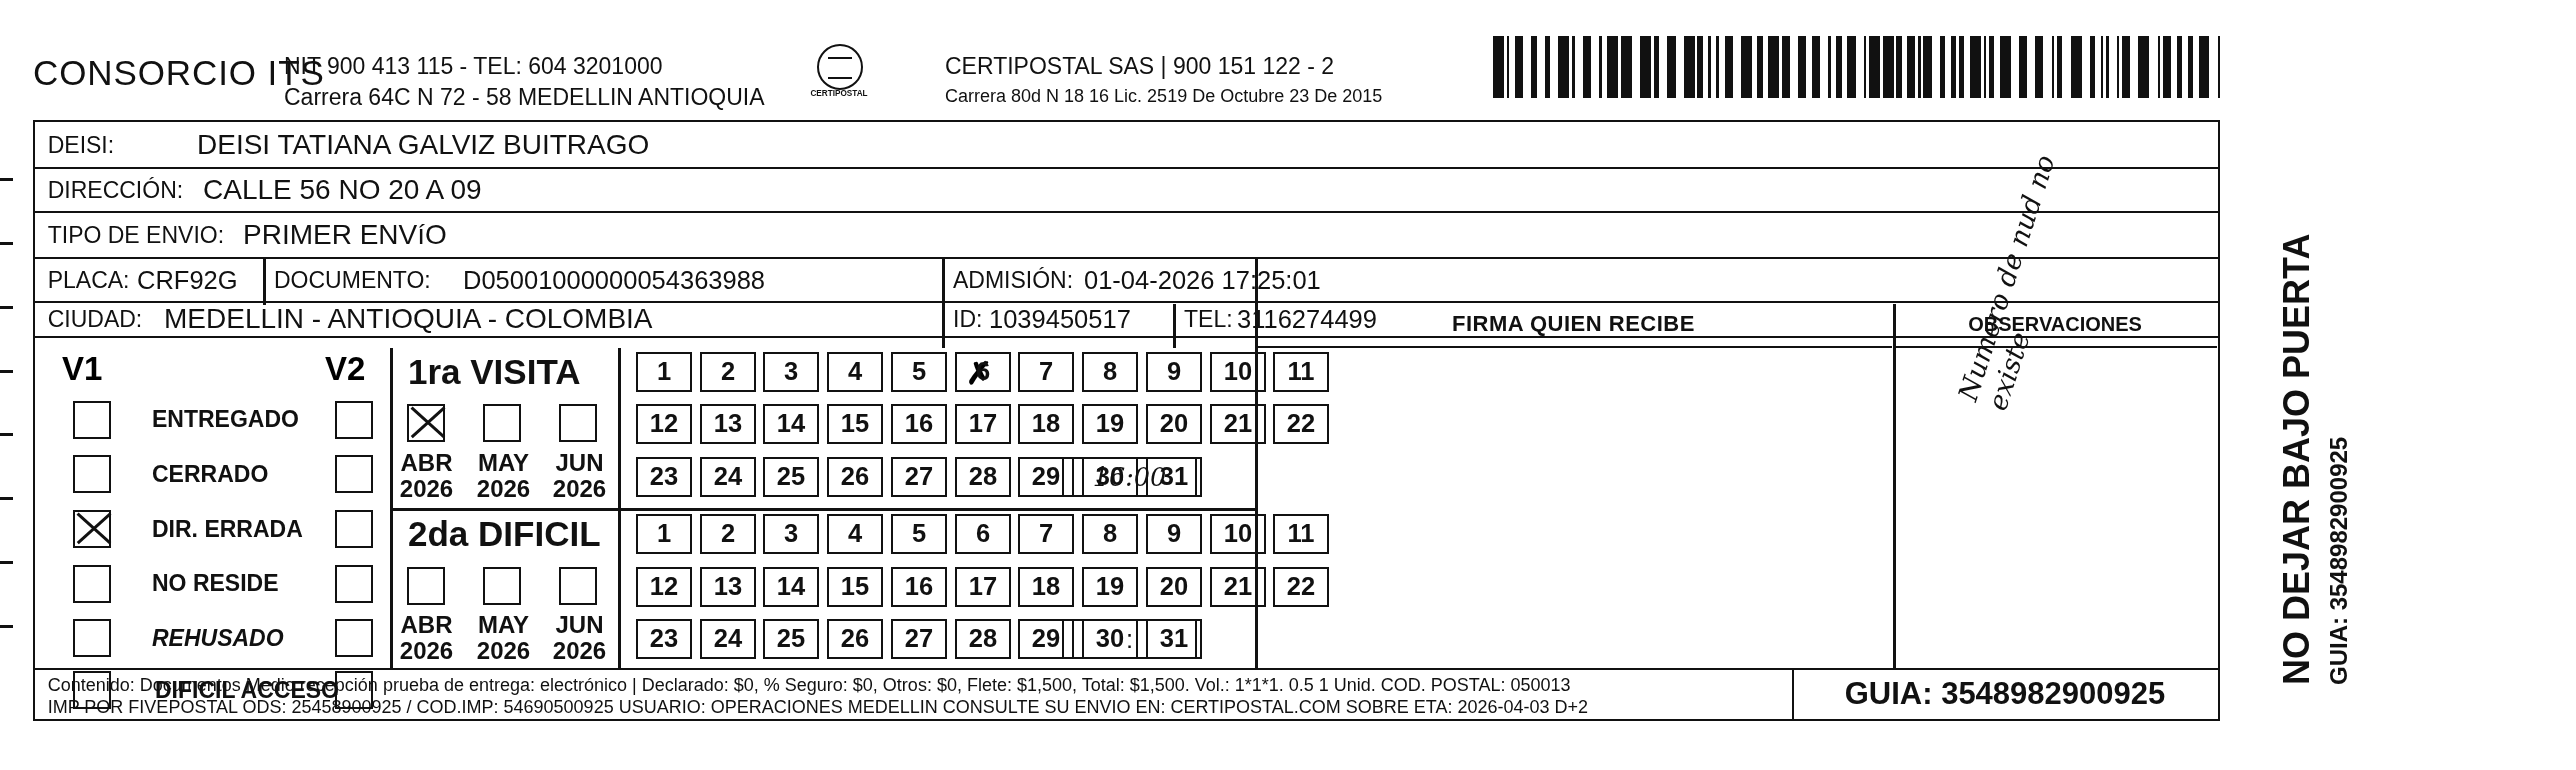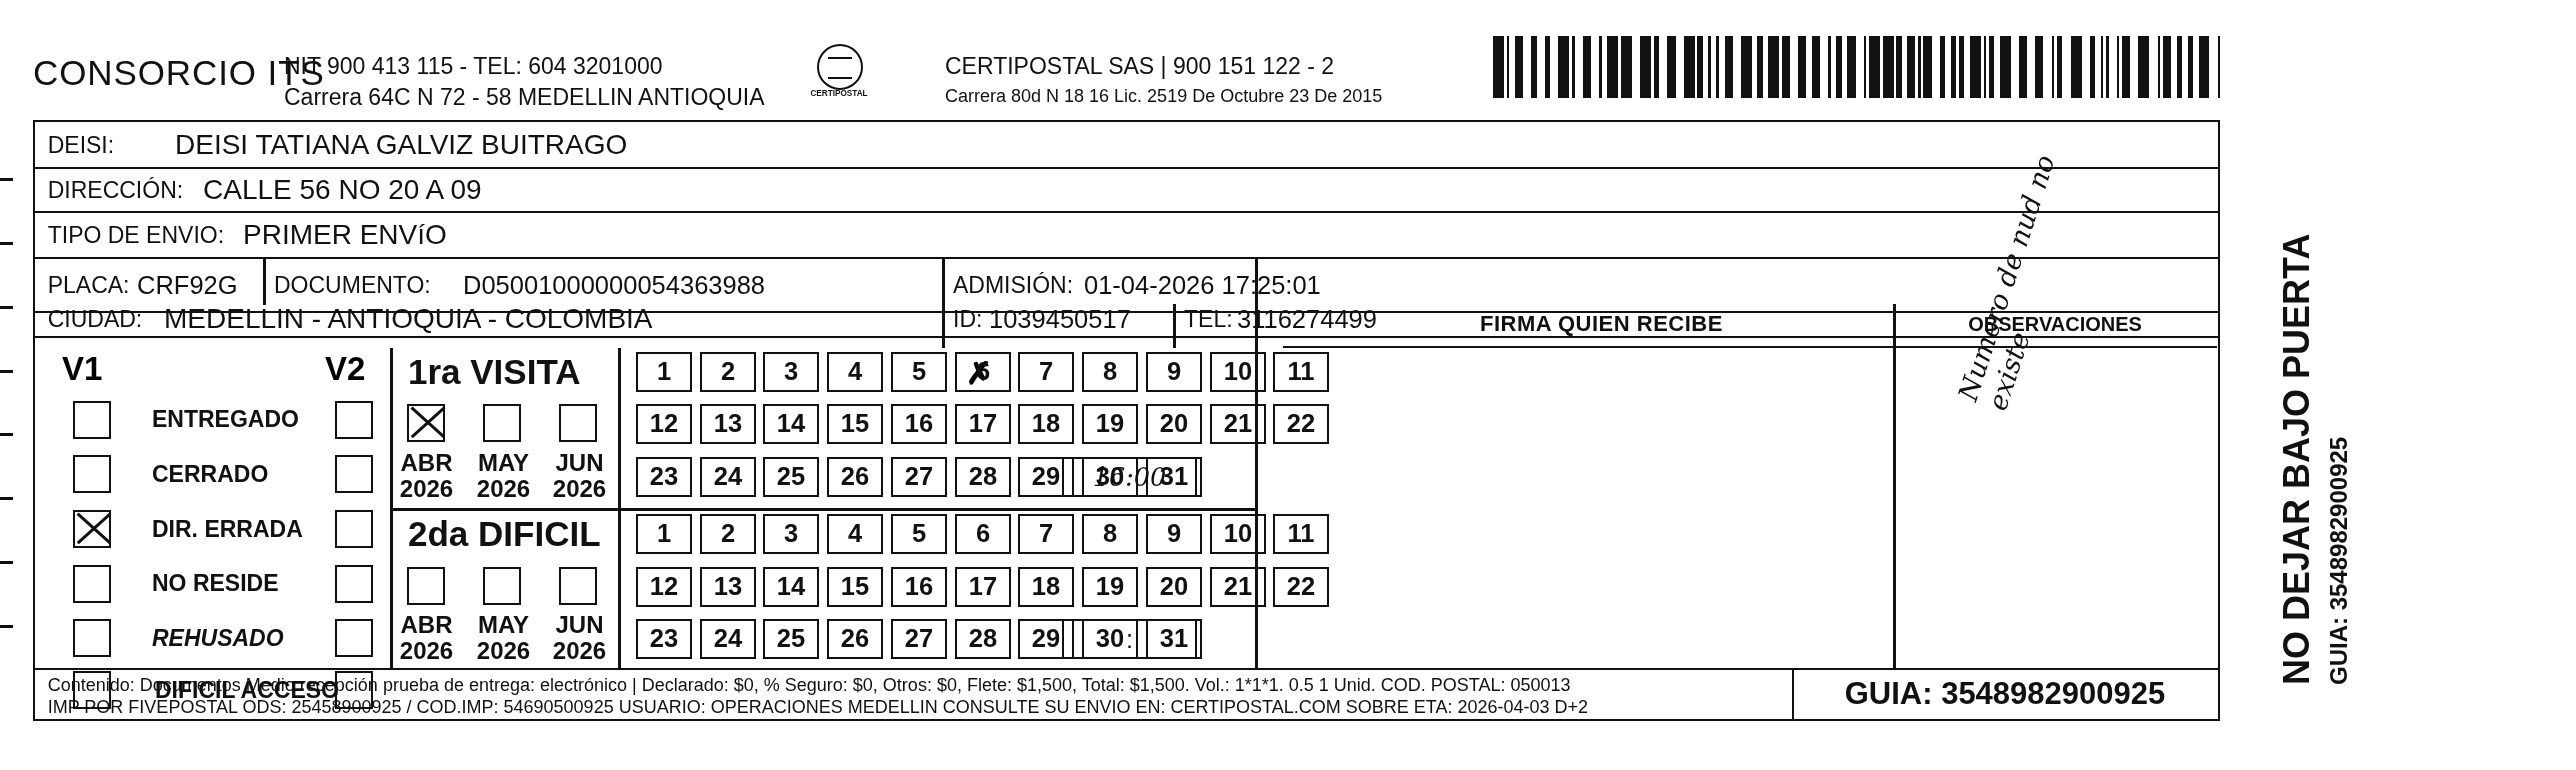--- a/index.html
+++ b/index.html
@@ -27,29 +27,29 @@
   .frame{position:absolute;left:33px;top:120px;width:2187px;height:601px;border:2.7px solid #111;box-sizing:border-box;}
 
   .row{position:absolute;left:0;box-sizing:border-box;border-bottom:2.7px solid #111;width:100%;}
   .lbl{font-size:23px;color:#111;}
   .val{font-size:28px;color:#111;}
   .vsm{font-size:25.5px;color:#111;}
 
   .r-nombre{top:0;height:47px;}
   .r-direccion{top:47px;height:44px;}
   .r-tipo{top:91px;height:46px;}
-  .r-placa{top:137px;height:54px;}
+  .r-placa{top:137px;height:44px;}
   .r-ciudad{top:180px;height:36px;}
 
   .cellpad{position:absolute;top:50%;transform:translateY(-50%);white-space:nowrap;}
 
   .vline{position:absolute;width:2.7px;background:#111;}
 
   
-  .firma-head{position:absolute;left:1248px;top:182px;width:637px;height:44px;border-bottom:2.7px solid #111;box-sizing:border-box;text-align:center;font-size:22px;font-weight:bold;color:#111;line-height:40px;letter-spacing:0.5px;}
+  .firma-head{position:absolute;left:1220px;top:182px;width:637px;height:44px;border-bottom:2.7px solid #111;box-sizing:border-box;text-align:center;font-size:22px;font-weight:bold;color:#111;line-height:40px;letter-spacing:0.5px;}
   .obs-head{position:absolute;left:1858px;top:182px;width:324px;height:44px;border-bottom:2.7px solid #111;box-sizing:border-box;text-align:center;font-size:20px;font-weight:bold;color:#111;line-height:40px;}
 
   
   .visitarea{position:absolute;left:0;top:226px;width:1220px;height:321px;}
   .v1{position:absolute;left:27px;top:1.8px;font-size:33px;font-weight:bold;}
   .v2{position:absolute;left:290px;top:1.8px;font-size:33px;font-weight:bold;}
 
   .cb{position:absolute;width:38px;height:38px;border:2.7px solid #111;box-sizing:border-box;}
   .cb.x:before,.cb.x:after{content:"";position:absolute;left:-2.7px;top:14.6px;width:44px;height:2.7px;background:#111;}
   .cb.x:before{transform:rotate(42deg);}
@@ -218,21 +218,21 @@
         <i style="width: 8.2px; background: transparent;"></i>
         <i style="width: 2.7px;"></i>
         <i style="width: 5.5px; background: transparent;"></i>
       </div>
   </div>
 
   <div class="frame">
 
     <div class="row r-nombre">
       <span class="cellpad lbl" style="left:12.7px;">DEISI:</span>
-      <span class="cellpad val" style="left:140px;">DEISI TATIANA GALVIZ BUITRAGO</span>
+      <span class="cellpad val" style="left:162px;">DEISI TATIANA GALVIZ BUITRAGO</span>
     </div>
 
     <div class="row r-direccion">
       <span class="cellpad lbl" style="left:12.7px;">DIRECCIÓN:</span>
       <span class="cellpad val" style="left:168px;">CALLE 56 NO 20 A 09</span>
     </div>
 
     <div class="row r-tipo">
       <span class="cellpad lbl" style="left:12.7px;">TIPO DE ENVIO:</span>
       <span class="cellpad val" style="left:208px;">PRIMER ENVíO</span>

